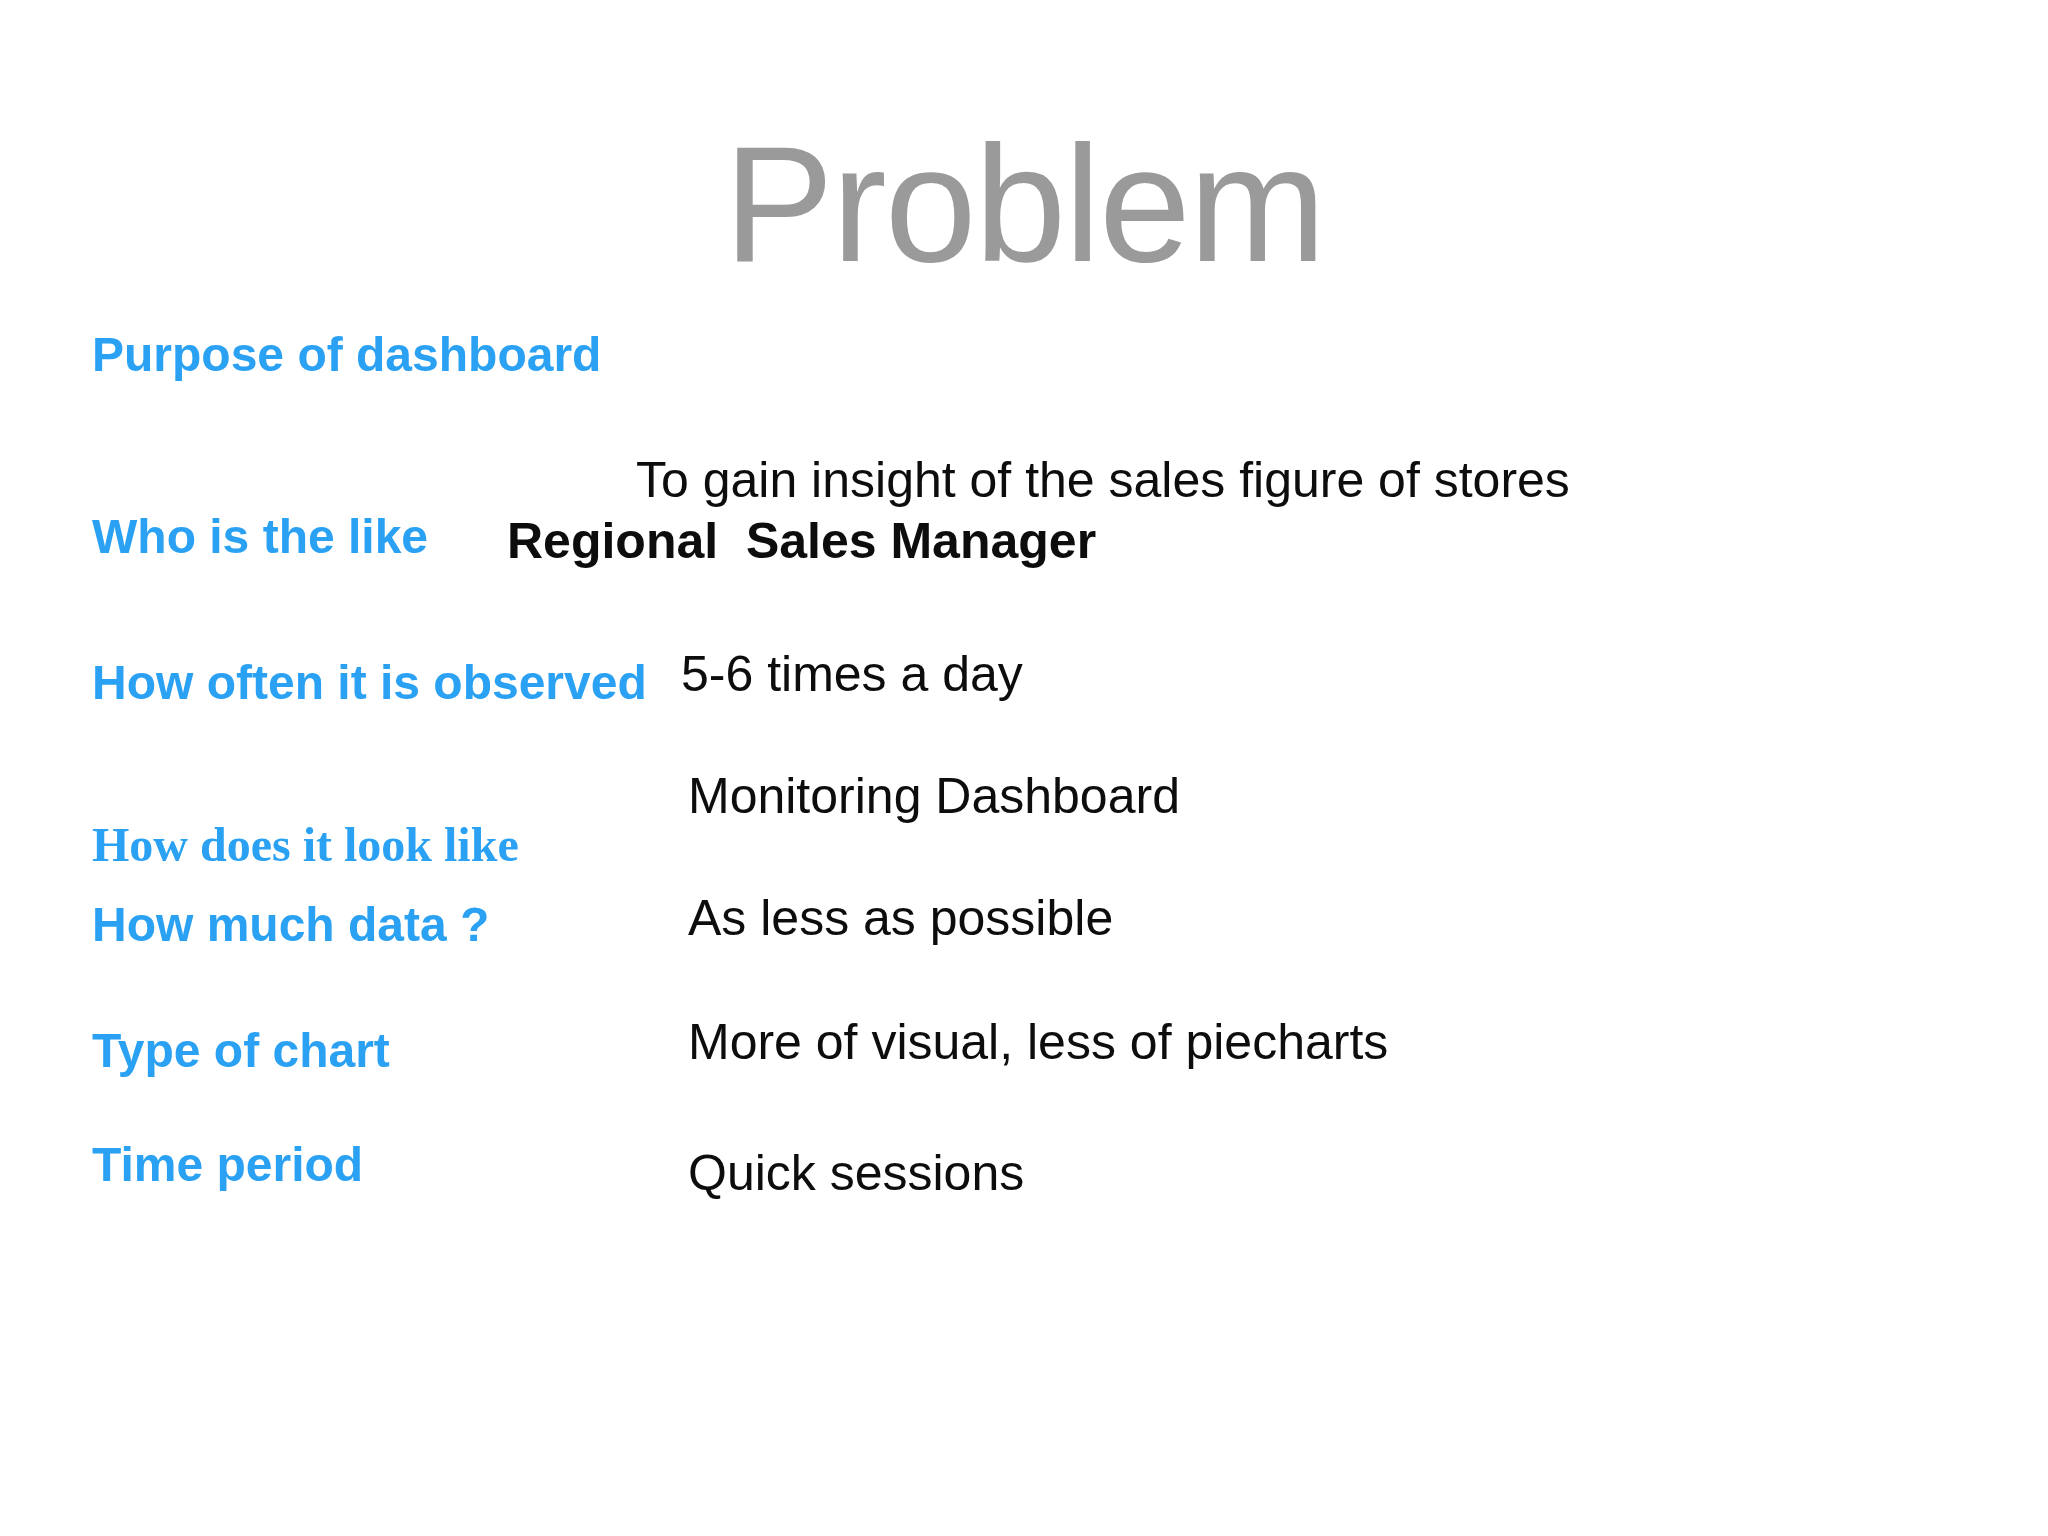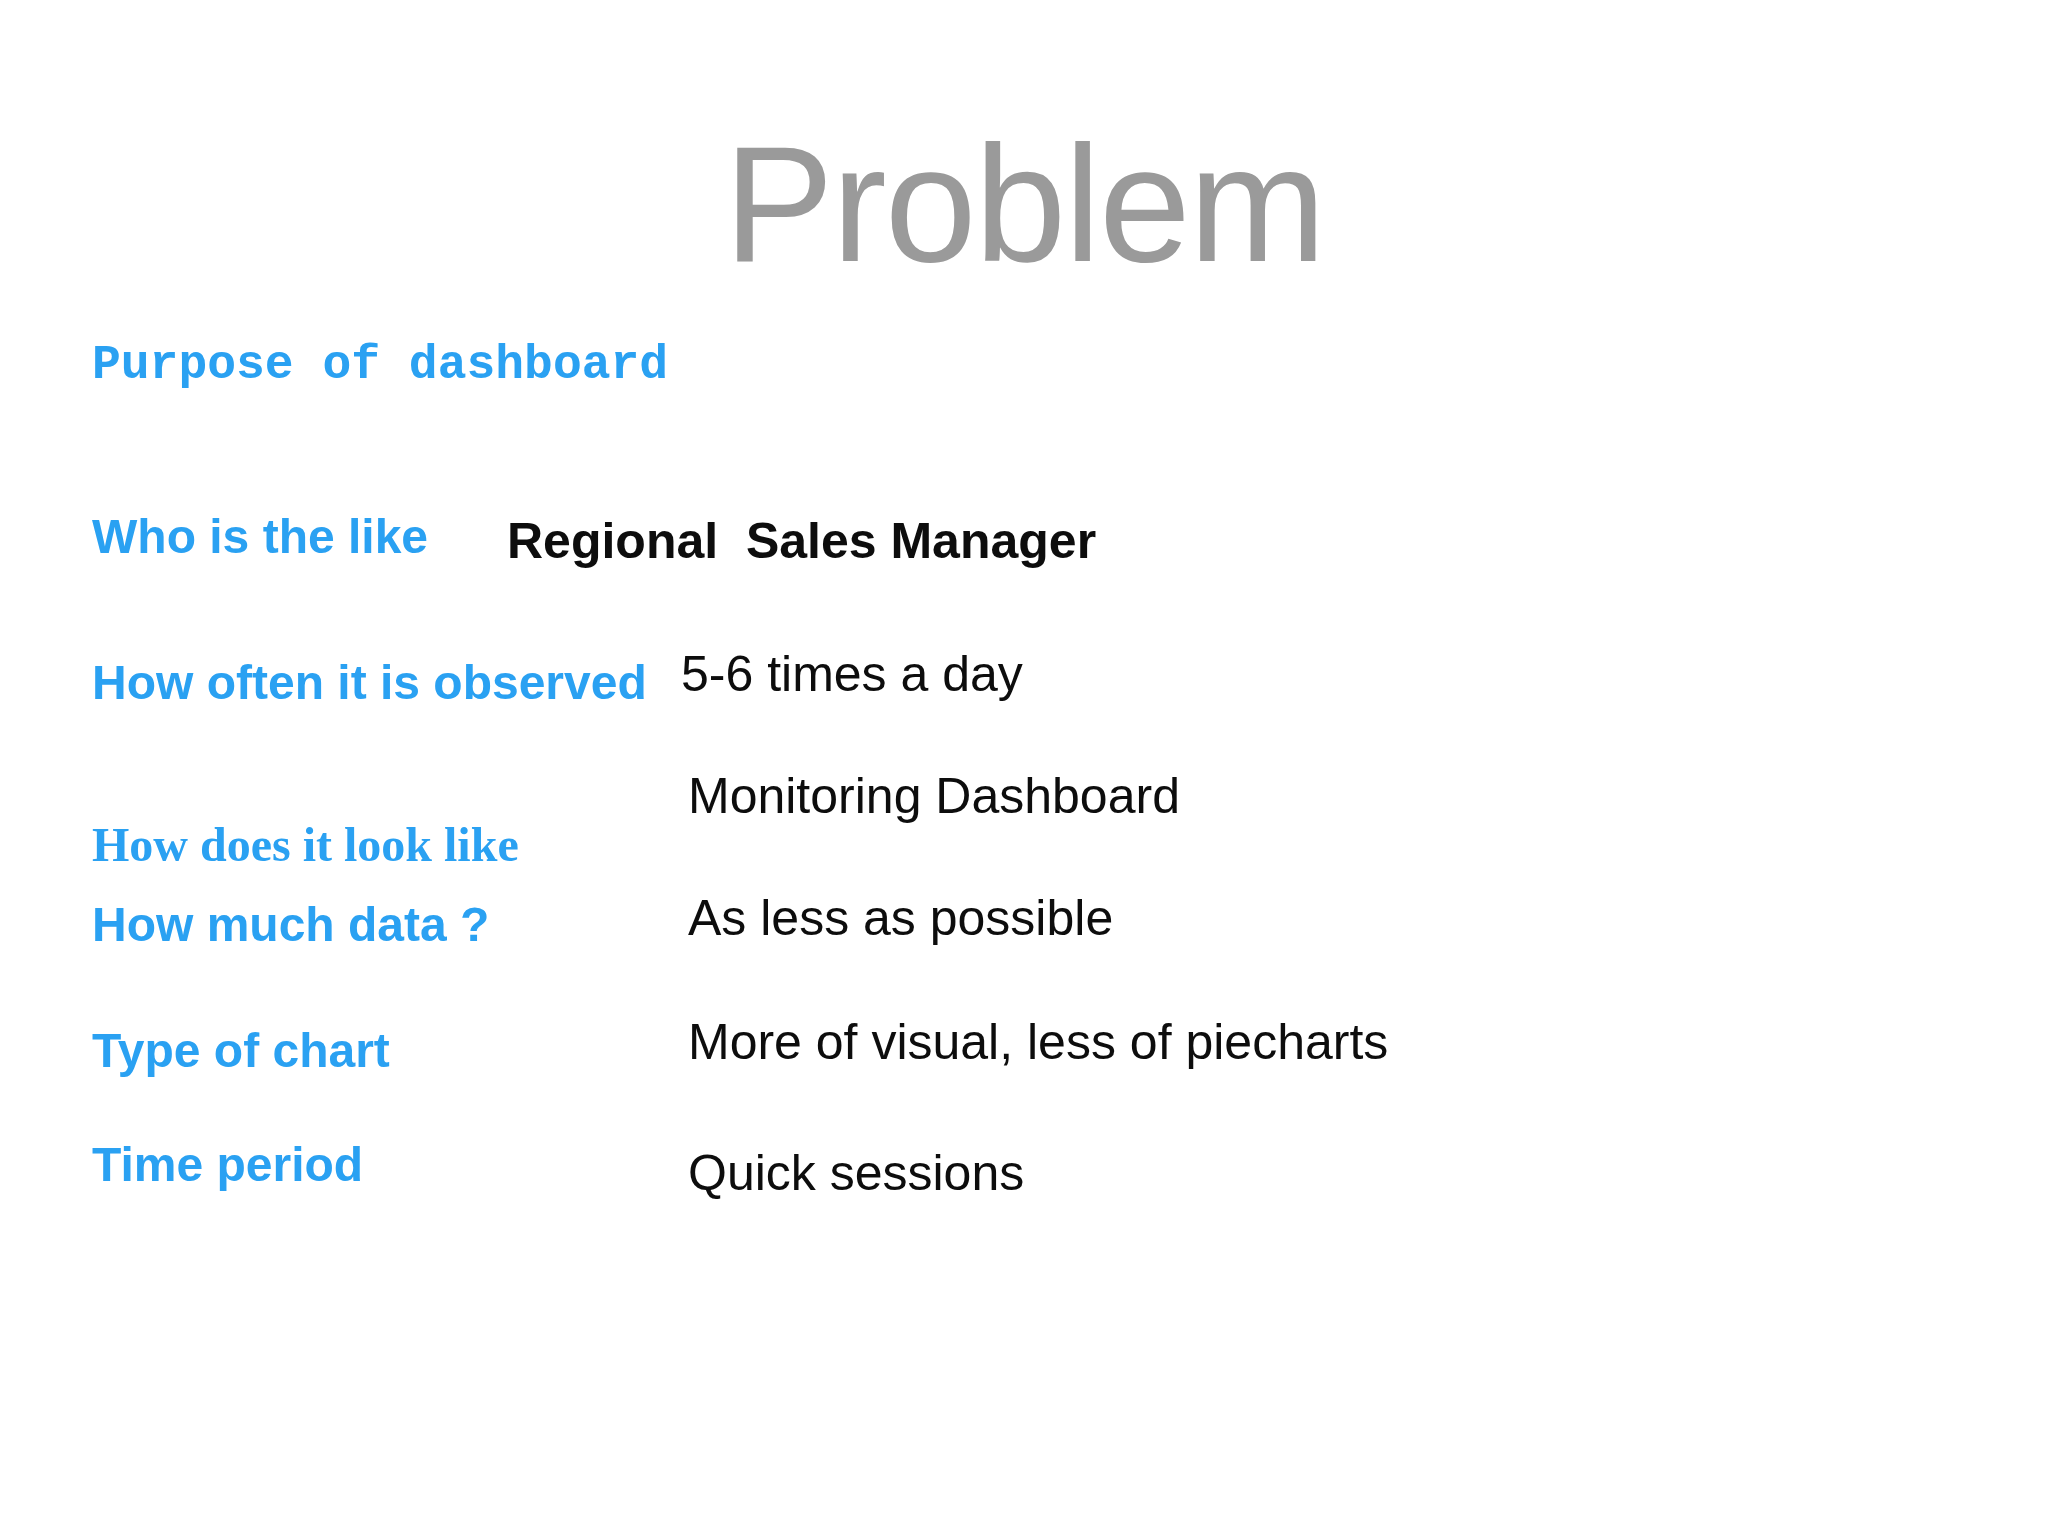--- a/index.html
+++ b/index.html
@@ -42,21 +42,21 @@
   }
   .value {
     position: absolute;
     font-size: 50px;
     font-weight: 400;
     line-height: 62px;
     color: var(--value-black, #0D0D0D);
     white-space: pre-wrap;
   }
   
-  .r1 .label { top: 341px; font-family: Liberation Mono, monospace; }
+  .r1 .label { top: 331px; }
   .r1 .value { top: 325px; left: 636px; }
   .r2 .label { top: 513px; }
   .r2 .value { top: 510px; left: 507px; font-weight: bold; }
   .r3 .label { top: 659px; }
   .r3 .value { top: 643px; left: 681px; }
   .r4 .label { top: 821px; font-family: Liberation Serif, serif; }
   .r4 .value { top: 765px; left: 688px; }
   .r5 .label { top: 901px; }
   .r5 .value { top: 887px; left: 688px; }
   .r6 .label { top: 1027px; }
@@ -67,20 +67,21 @@
 </head>
 <body style="--bg: #FFFFFF; --label-blue: #2AA1F2; --title-gray: #9A9A9A; --value-black: #0D0D0D;">
 
 <div class="slide">
 
   <h1 class="slide-title">Problem</h1>
 
   <div class="row r1">
     <div class="label">Purpose of dashboard</div>
     <div class="value">
+      <div>To gain insight of the sales figure of stores</div>
     </div>
   </div>
 
   <div class="row r2">
     <div class="label">Who is the like</div>
     <div class="value">Regional  Sales Manager</div>
   </div>
 
   <div class="row r3">
     <div class="label">How often it is observed</div>

